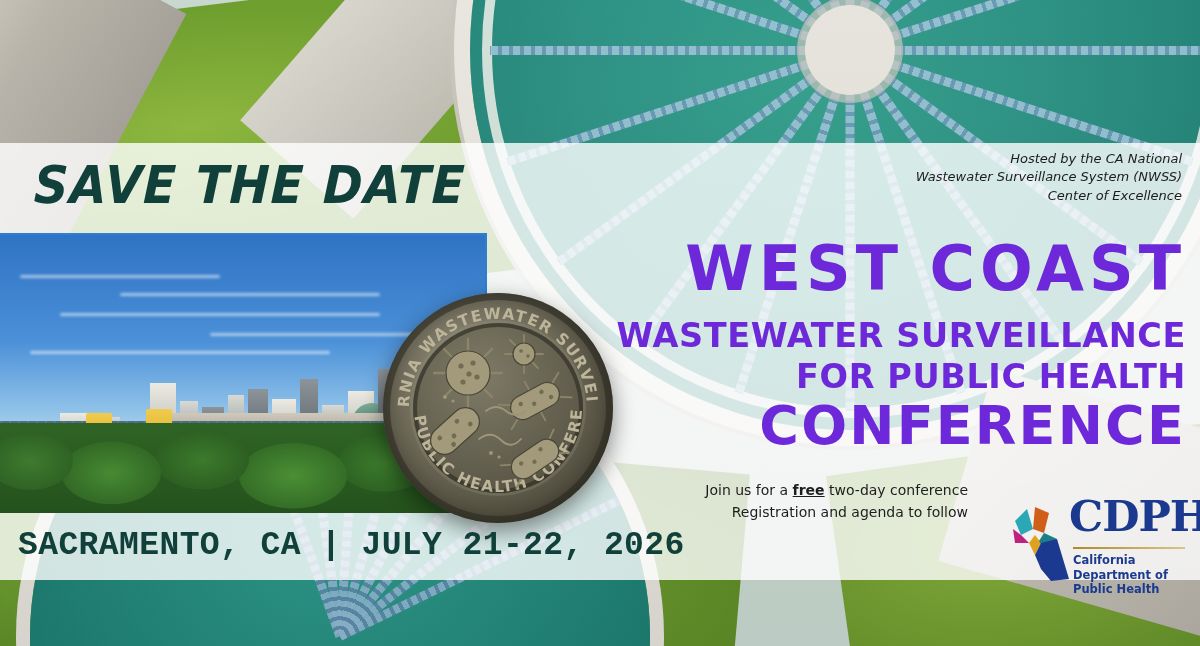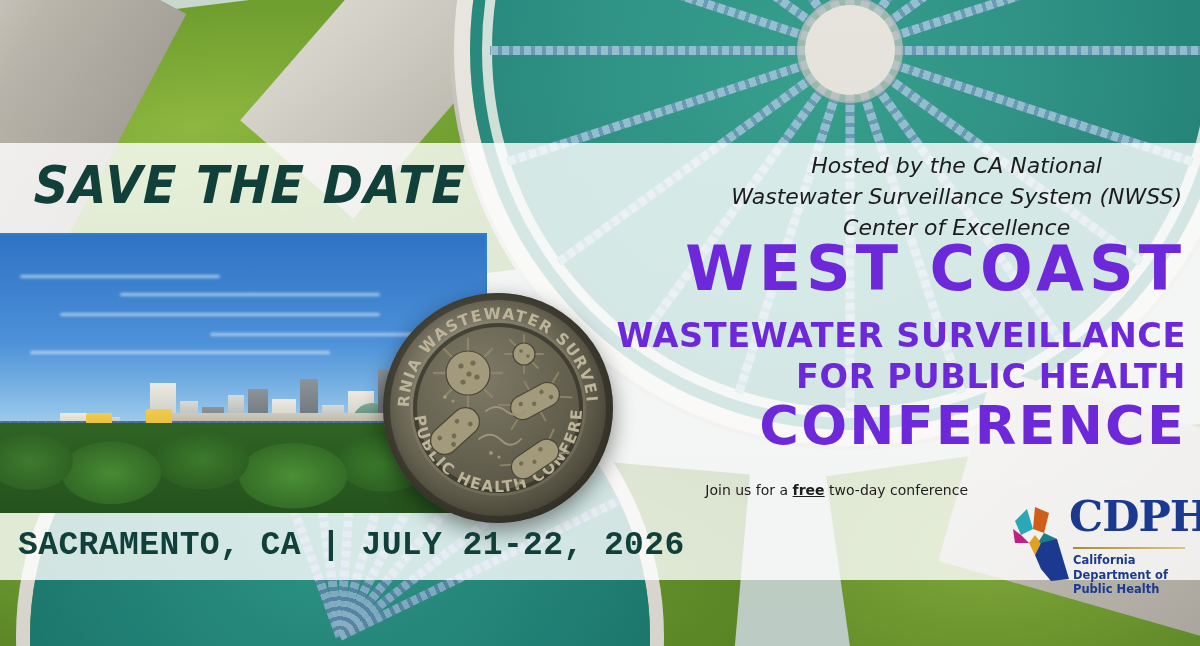--- a/index.html
+++ b/index.html
@@ -144,23 +144,23 @@
     font-weight:700; font-style:italic;
     font-size:52px; letter-spacing:1.5px;
     color:#11403B;
     transform:scaleX(.92) skewX(-2deg);
     transform-origin:left center;
     white-space:nowrap;
   }
 
   .hosted{
     position:absolute; right:18px; top:150px;
-    text-align:center;
+    text-align:right;
     font-family:"DejaVu Sans", sans-serif;
-    font-style:italic; font-size:22px; line-height:1.42;
+    font-style:italic; font-size:13px; line-height:1.42;
     color:#1c1c1c;
   }
 
   
   .photo{
     position:absolute; left:0; top:233px; width:487px; height:280px;
     overflow:hidden;
     border-top:2px solid #2f7fd0; border-right:2px solid #2f7fd0;
     background:#2b6fb5;
   }
@@ -515,20 +515,21 @@
 
     <div class="headline">
       <div class="h-west">WEST COAST</div>
       <div class="h-waste">WASTEWATER SURVEILLANCE</div>
       <div class="h-forph">FOR PUBLIC HEALTH</div>
       <div class="h-conf">CONFERENCE</div>
     </div>
 
     <div class="blurb">
       <div><span>Join us for a </span><b>free</b><span> two-day conference</span></div>
+      <div>Registration and agenda to follow</div>
     </div>
 
     <div class="where">SACRAMENTO, CA | JULY 21-22, 2026</div>
 
     <div class="cdph">
       <svg class="ca" viewBox="0 0 62 84" aria-hidden="true">
         <g>
           <polygon fill="#2aa8b5" points="4,22 16,10 22,30 10,36"></polygon>
           <polygon fill="#cf5f18" points="24,8 38,14 33,34 22,30"></polygon>
           <polygon fill="#c0207f" points="2,30 10,36 18,44 4,44"></polygon>

